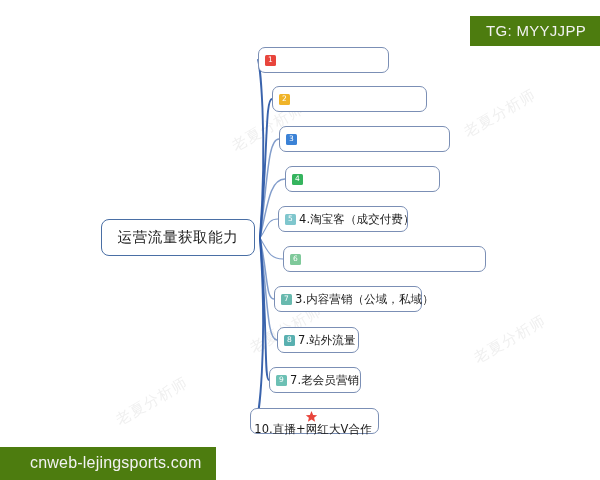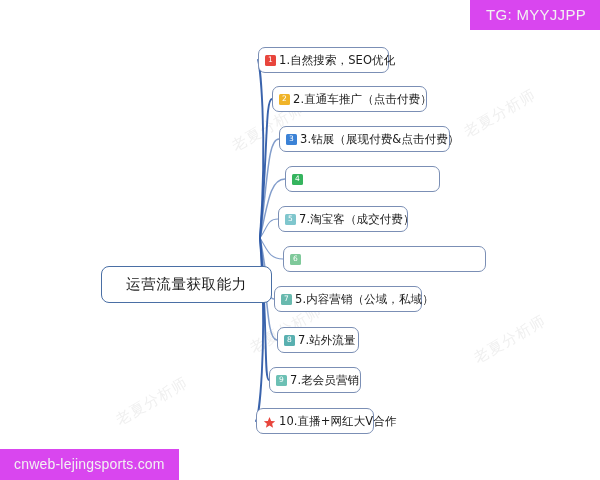--- a/index.html
+++ b/index.html
@@ -49,31 +49,30 @@
     height: 480px;
     z-index: 2;
     pointer-events: none;
   }
 
   
   .root-node {
     position: absolute;
     left: 101px;
     top: 219px;
-    width: 171px;
+    width: 154px;
     height: 37px;
     box-sizing: border-box;
     background: #ffffff;
     border: 1.6px solid #4a6fa5;
     border-radius: 8px;
     display: flex;
     align-items: center;
     justify-content: center;
     z-index: 4;
-    margin-top: 47px;
   }
   .root-label {
     font-family: "DejaVu Sans", sans-serif;
     font-size: 14.5px;
     color: #1b1b1b;
     letter-spacing: 0.6px;
     white-space: nowrap;
   }
 
   
@@ -114,40 +113,41 @@
   .node .label {
     font-family: "DejaVu Sans", sans-serif;
     font-size: 11.5px;
     color: #1b1b1b;
     letter-spacing: 0.1px;
   }
 
   
   .banner {
     position: absolute;
-    background: #d946ef;
+    background: #4d7c0f;
     color: #f2f2f2;
     font-family: "Liberation Sans", sans-serif;
     display: flex;
     align-items: flex-start;
     justify-content: center;
     z-index: 6;
+    margin-top: 16px;
   }
   .banner-tg {
     right: 0;
     top: 0;
     padding: 6px 14px 7px 16px;
     font-size: 15px;
     letter-spacing: 0.3px;
   }
   .banner-site {
     left: 0;
     bottom: 0;
-    padding: 7px 14px 8px 14px;
-    font-size: 14px;
+    padding: 7px 14px 8px 30px;
+    font-size: 16px;
     letter-spacing: 0.2px;
   }
 </style>
 </head>
 <body>
 
 <div id="canvas">
 
   <div class="wm w1">老夏分析师</div>
   <div class="wm w2">老夏分析师</div>
@@ -168,53 +168,50 @@
       <path d="M 260 238 C 268 351.46, 258.32 421, 256 421" fill="none" stroke="#2f5ba8" stroke-width="1.9" stroke-opacity="0.95" stroke-linecap="round"></path>
     </svg>
 
   <div class="root-node">
     <span class="root-label">运营流量获取能力</span>
   </div>
 
   <div id="branches">
       <div class="node" style="left: 258px; top: 47px; width: 131px; border-color: rgb(123, 143, 181);">
         <span class="badge" style="background: rgb(232, 69, 60);">1</span>
-        <span class="label">1.自然搜索，SEO优化</span>
       </div>
       <div class="node" style="left: 272px; top: 86px; width: 155px; border-color: rgb(123, 143, 181);">
         <span class="badge" style="background: rgb(240, 180, 41);">2</span>
-        <span class="label">2.直通车推广（点击付费）</span>
       </div>
       <div class="node" style="left: 279px; top: 126px; width: 171px; border-color: rgb(123, 143, 181);">
         <span class="badge" style="background: rgb(59, 130, 214);">3</span>
-        <span class="label">3.钻展（展现付费&amp;点击付费）</span>
       </div>
       <div class="node" style="left: 285px; top: 166px; width: 155px; border-color: rgb(123, 143, 181);">
         <span class="badge" style="background: rgb(53, 180, 94);">4</span>
       </div>
       <div class="node" style="left: 278px; top: 206px; width: 130px; border-color: rgb(123, 143, 181);">
         <span class="badge" style="background: rgb(127, 198, 205);">5</span>
-        <span class="label">7.淘宝客（成交付费）</span>
+        <span class="label">4.淘宝客（成交付费）</span>
       </div>
       <div class="node" style="left: 283px; top: 246px; width: 203px; border-color: rgb(123, 143, 181);">
         <span class="badge" style="background: rgb(127, 201, 154);">6</span>
       </div>
       <div class="node" style="left: 274px; top: 286px; width: 148px; border-color: rgb(123, 143, 181);">
         <span class="badge" style="background: rgb(104, 185, 174);">7</span>
-        <span class="label">5.内容营销（公域，私域）</span>
+        <span class="label">3.内容营销（公域，私域）</span>
       </div>
       <div class="node" style="left: 277px; top: 327px; width: 82px; border-color: rgb(123, 143, 181);">
         <span class="badge" style="background: rgb(89, 176, 176);">8</span>
         <span class="label">7.站外流量</span>
       </div>
       <div class="node" style="left: 269px; top: 367px; width: 92px; border-color: rgb(123, 143, 181);">
         <span class="badge" style="background: rgb(108, 192, 180);">9</span>
         <span class="label">7.老会员营销</span>
       </div>
-      <div class="node" style="left: 256px; top: 408px; width: 118px; border-color: rgb(123, 143, 181);">
+      <div class="node" style="left: 250px; top: 408px; width: 129px; border-color: rgb(123, 143, 181); flex-direction: column;">
         <span class="star"><svg viewBox="0 0 24 24" width="13" height="13">
             <polygon points="12,2 15,9 22.5,9.5 16.8,14.3 18.6,21.6 12,17.6 5.4,21.6 7.2,14.3 1.5,9.5 9,9" fill="#e8453c"></polygon>
           </svg></span>
         <span class="label">10.直播+网红大V合作</span>
       </div>
     </div>
 
   <div class="banner banner-tg">
     <span>TG: MYYJJPP</span>
   </div>

